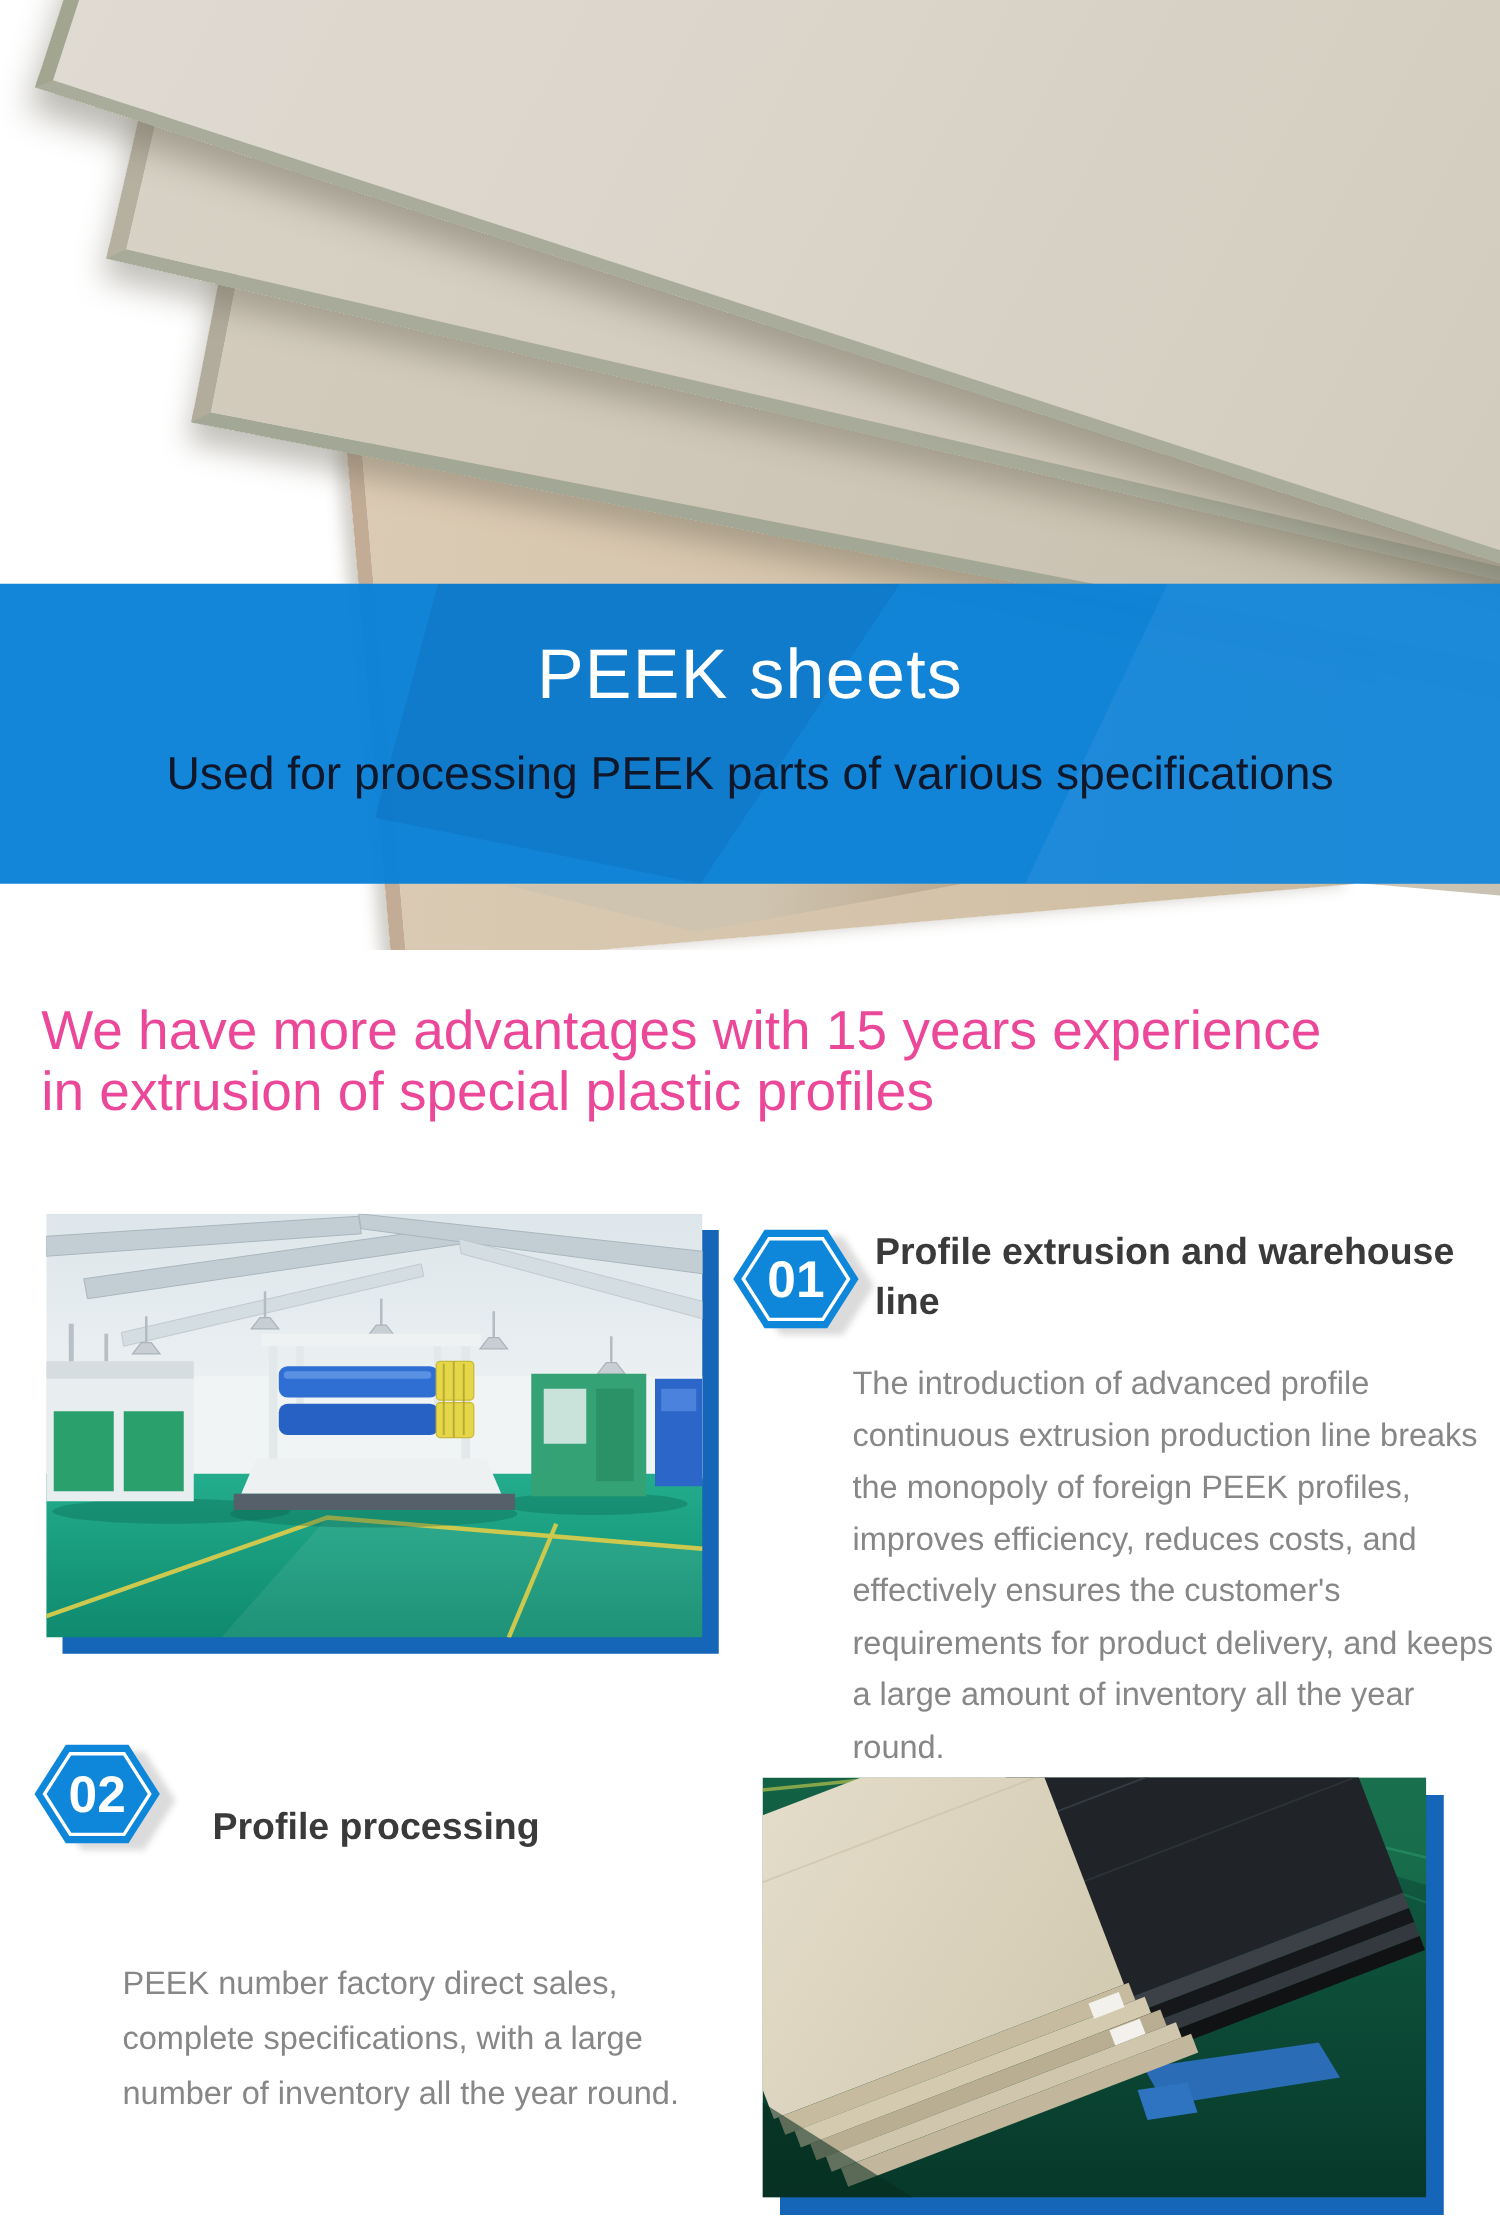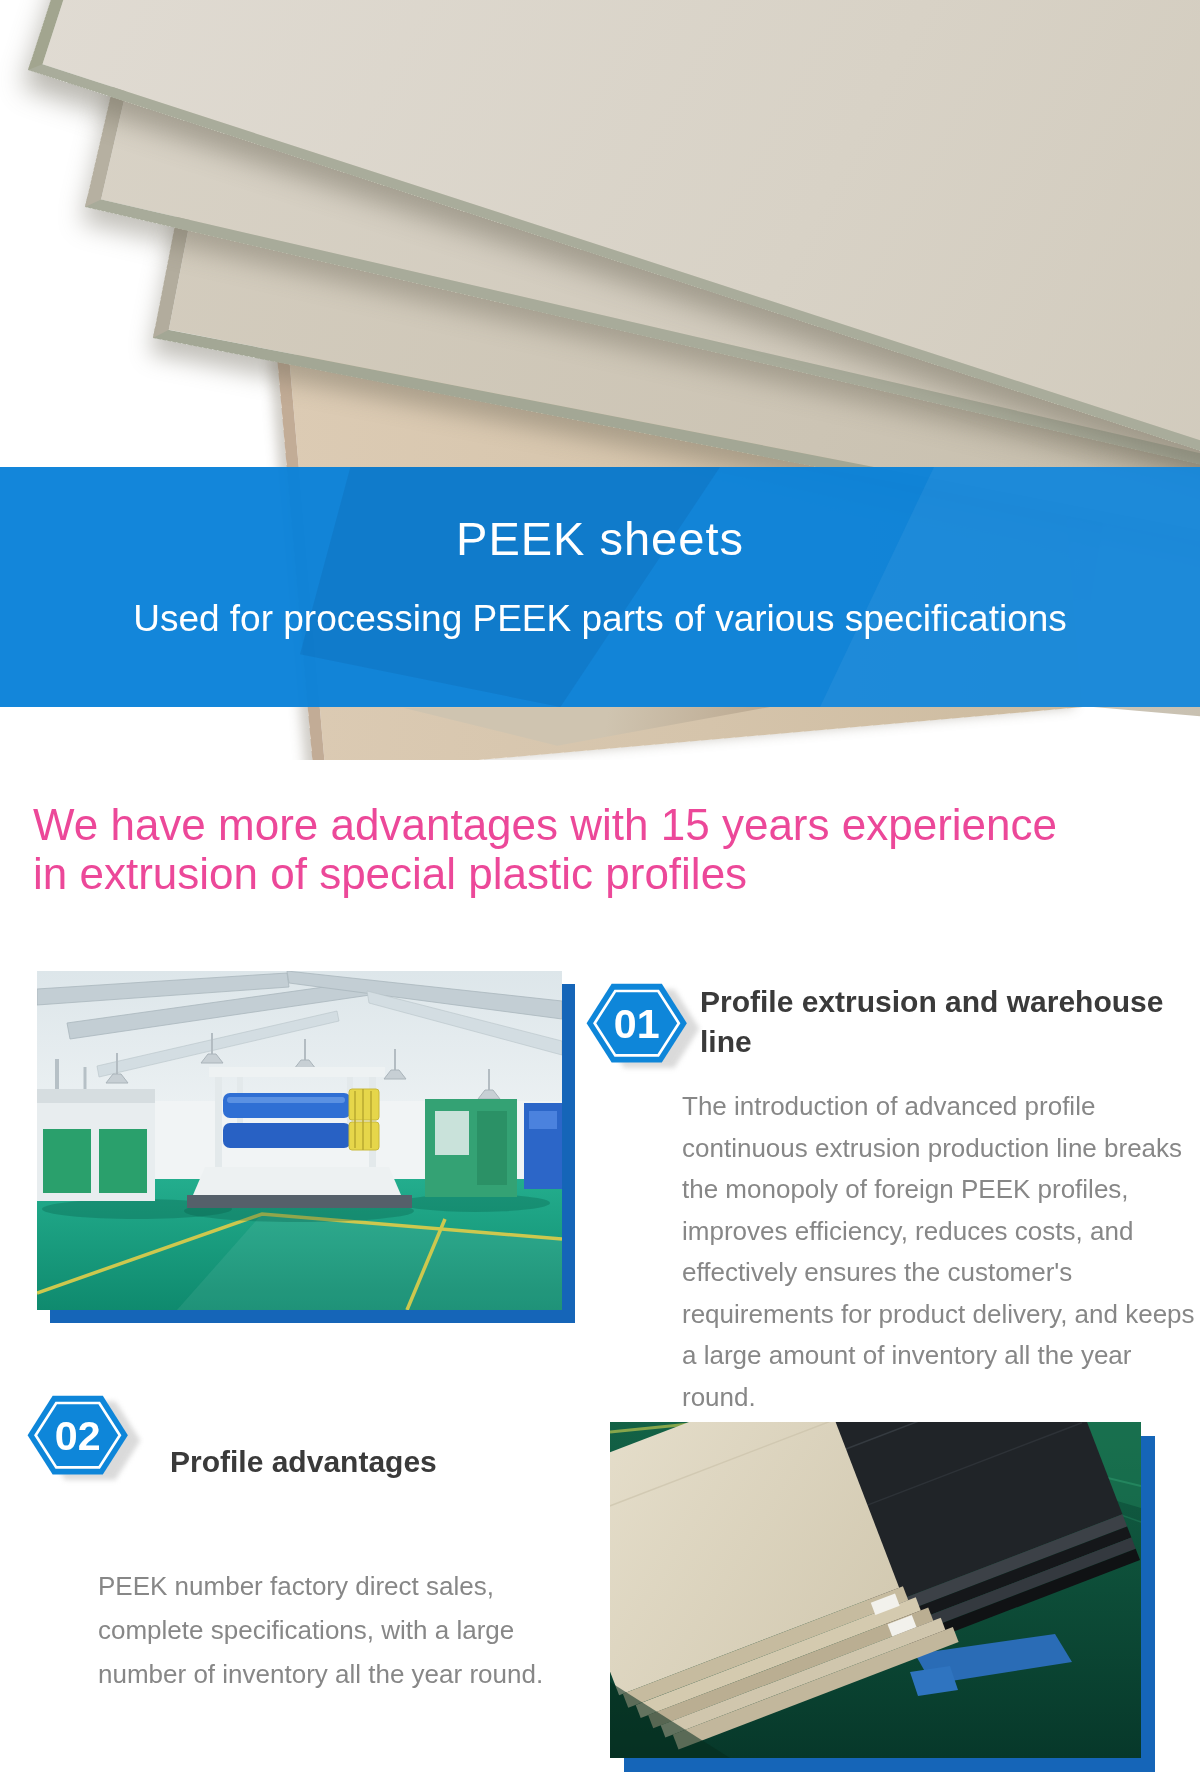--- a/index.html
+++ b/index.html
@@ -32,22 +32,22 @@
         border-left:12px solid #a2a58f;border-bottom:10px solid #a9ac9b;
         box-shadow:0 18px 26px rgba(105,100,85,.45);z-index:6;}
 
   
   #banner{position:absolute;left:0;top:467px;width:1200px;height:240px;background:rgba(9,129,216,.96);
           z-index:10;display:flex;flex-direction:column;align-items:center;box-sizing:border-box;padding-top:36px;}
   .banner-sil1{position:absolute;left:300px;top:0;width:420px;height:240px;
           clip-path:polygon(12% 0,100% 0,62% 100%,0 78%);background:rgba(0,30,70,.08);}
   .banner-sil2{position:absolute;left:820px;top:0;width:380px;height:240px;
           clip-path:polygon(30% 0,100% 0,100% 100%,0 100%);background:rgba(255,255,255,.05);}
-  #banner-title{color:#fff;font-size:47px;line-height:72px;font-weight:400;letter-spacing:1px;z-index:2;text-align:right;}
-  #banner-sub{color:#ffffff;font-size:37px;line-height:40px;font-weight:400;margin-top:24px;z-index:2;}
+  #banner-title{color:#fff;font-size:56px;line-height:72px;font-weight:400;letter-spacing:1px;z-index:2;text-align:right;}
+  #banner-sub{color:#0f172a;font-size:37px;line-height:40px;font-weight:400;margin-top:24px;z-index:2;}
 
   
   #sheet-tip{position:absolute;left:403px;top:707px;width:367px;height:42px;z-index:11;
           clip-path:polygon(0 2%,100% 0,42% 92%);
           background:linear-gradient(100deg,#cfc4b0 55%,#bba88f);}
 
   
   #adv-heading{position:absolute;left:33px;top:800px;width:1150px;color:#ec4899;
           font-size:44px;line-height:49px;font-weight:400;white-space:pre-line;}
 
@@ -204,21 +204,21 @@
             <feGaussianBlur stdDeviation="3"></feGaussianBlur>
           </filter>
         </defs>
       <polygon points="18,58 46,14 102,14 130,58 102,102 46,102" fill="#bdbdbd" opacity="0.55" filter="url(#hexblur2)"></polygon>
       <polygon points="4,52 32,8 88,8 116,52 88,96 32,96" fill="#0e86d9"></polygon>
       <polygon points="13,52 36,16 84,16 107,52 84,88 36,88" fill="none" stroke="#ffffff" stroke-width="3"></polygon>
       <text x="60" y="68" text-anchor="middle" font-family="Liberation Sans, sans-serif" font-size="46" font-weight="bold" fill="#ffffff">02</text>
     </svg>
   </div>
 
-  <div id="sec2-title" class="sec-title">Profile advantages</div>
+  <div id="sec2-title" class="sec-title">Profile processing</div>
   <div id="sec2-body" class="sec-body">PEEK number factory direct sales, complete specifications, with a large number of inventory all the year round.</div>
 
   <div id="warehouse-photo" class="photo-wrap">
     <svg width="531" height="336" viewBox="0 0 531 336">
       <defs>
         <linearGradient id="wbg" x1="0" y1="0" x2="0" y2="1">
           <stop offset="0" stop-color="#136246"></stop>
             <stop offset="1" stop-color="#07382a"></stop>
         </linearGradient>
         <linearGradient id="beigeG" x1="0" y1="0" x2="1" y2="1">

